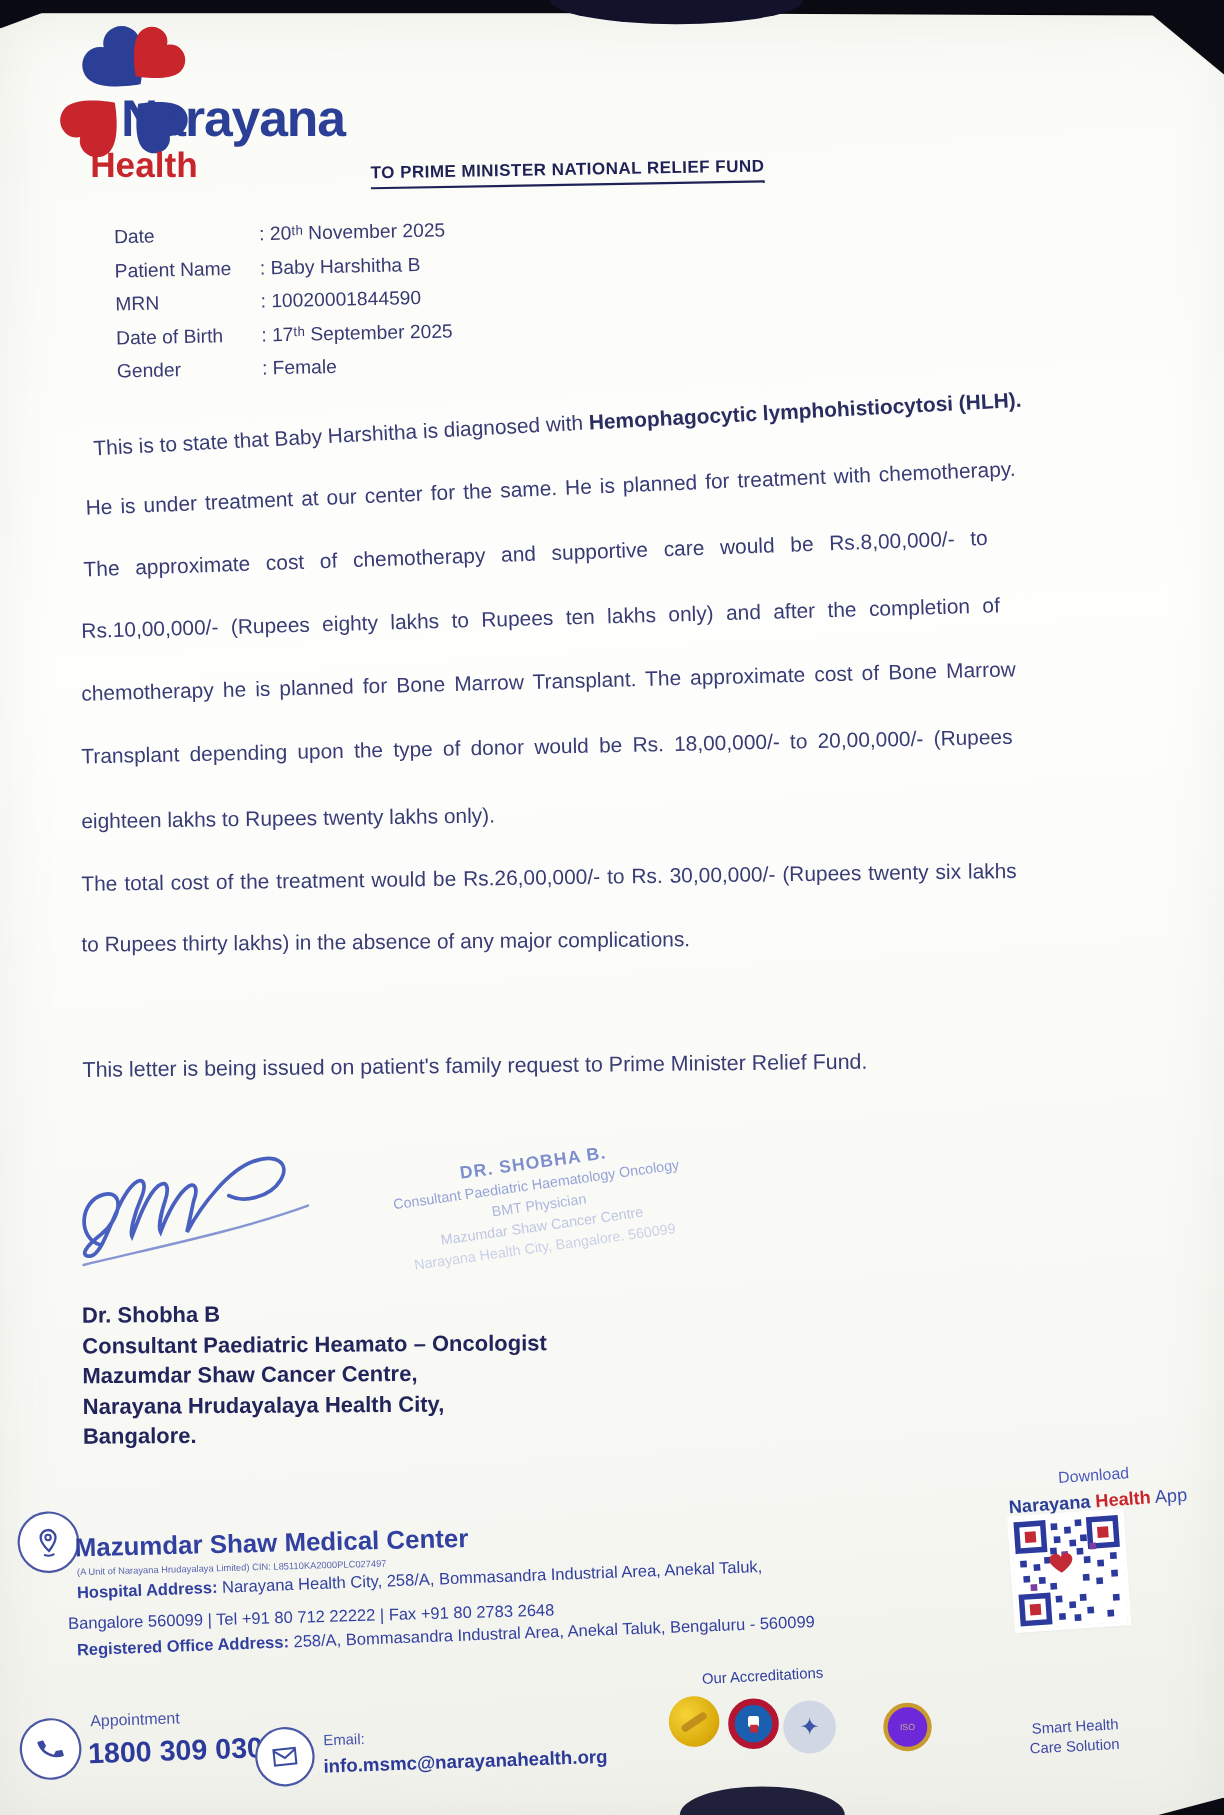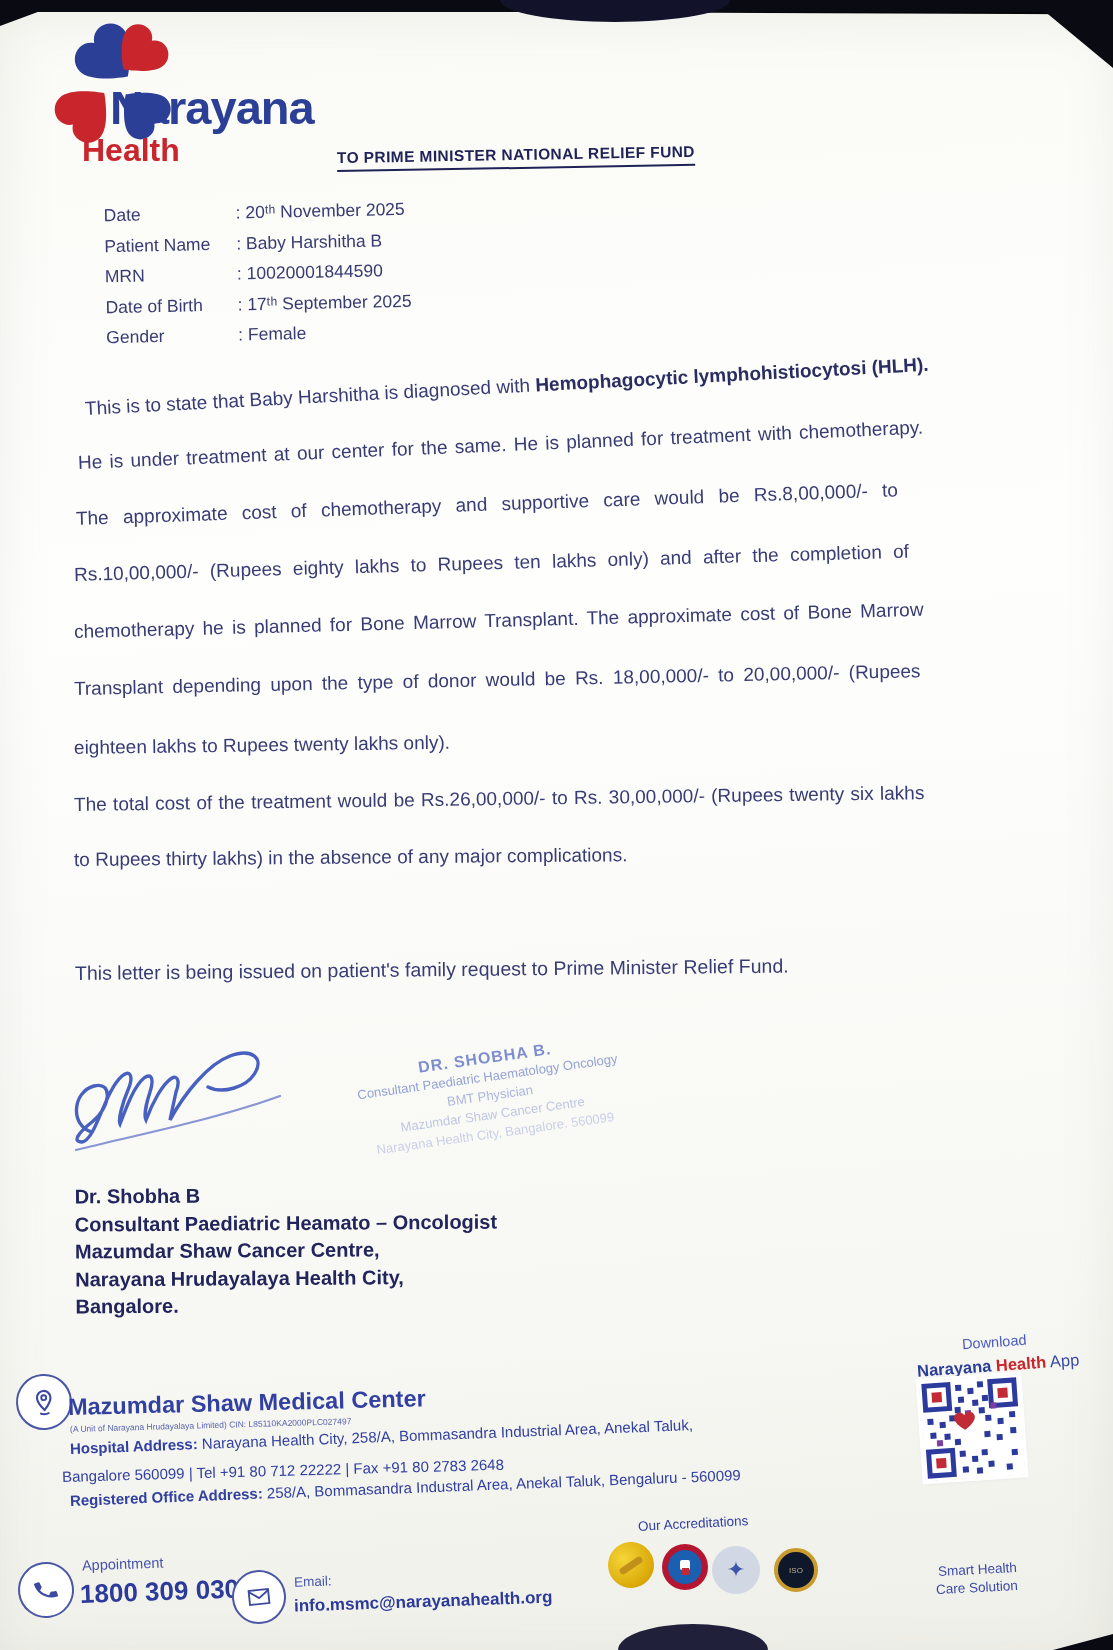--- a/index.html
+++ b/index.html
@@ -147,21 +147,21 @@
 
 <div class="abs ftr-blue" style="left:638px;top:1516px;font-size:13.5px;transform:rotate(-3deg);">Our Accreditations</div>
 <div class="abs acc-circle" style="left:608px;top:1542px;width:46px;height:46px;background:radial-gradient(circle at 35% 35%,#f6d438,#d9a908 70%,#b8860b);transform:rotate(-4deg);">
   <div style="position:absolute;left:10px;top:20px;width:26px;height:7px;background:#c0901a;border-radius:4px;transform:rotate(-30deg);"></div>
 </div>
 <div class="abs acc-circle" style="left:662px;top:1544px;width:46px;height:46px;background:#1a5fb0;border:6px solid #b41631;box-sizing:border-box;">
   <div style="position:absolute;left:12px;top:10px;width:10px;height:10px;background:#fff;border-radius:2px;"></div>
   <div style="position:absolute;left:14px;top:18px;width:7px;height:7px;background:#c22b35;"></div>
 </div>
 <div class="abs acc-circle" style="left:712px;top:1546px;width:48px;height:48px;background:rgba(150,170,215,.35);display:flex;align-items:center;justify-content:center;color:#3d55a8;font-size:22px;">✦</div>
-<div class="abs acc-circle" style="left:774px;top:1548px;width:44px;height:44px;border:4px solid #c99a2e;box-sizing:border-box;background:#0f172a;display:flex;align-items:center;justify-content:center;color:#c0b090;font-size:8px;">ISO</div>
+<div class="abs acc-circle" style="left:803px;top:1548px;width:44px;height:44px;border:4px solid #c99a2e;box-sizing:border-box;background:#6d28d9;display:flex;align-items:center;justify-content:center;color:#c0b090;font-size:8px;">ISO</div>
 
 <div class="abs" style="left:962px;top:1334px;font-size:14.5px;color:#4b5ac0;transform:rotate(-4deg);">Download</div>
 <div class="abs" style="left:917px;top:1356px;font-size:16.5px;transform:rotate(-4deg);white-space:nowrap;">
   <span style="font-weight:bold;color:#2b3f97;">Narayana</span>
   <span style="font-weight:bold;color:#c8252c;">Health</span>
   <span style="color:#3a4ba8;">App</span>
 </div>
 <svg class="abs" style="left:922px;top:1378px;transform:rotate(-4deg);box-shadow:0 0 0 3px #fff,0 1px 4px rgba(80,80,120,.35);" width="100" height="100" viewBox="0 0 100 100">
   <rect width="100" height="100" fill="#ffffff"></rect>
   <g fill="none" stroke="#2b3a9c" stroke-width="5">

